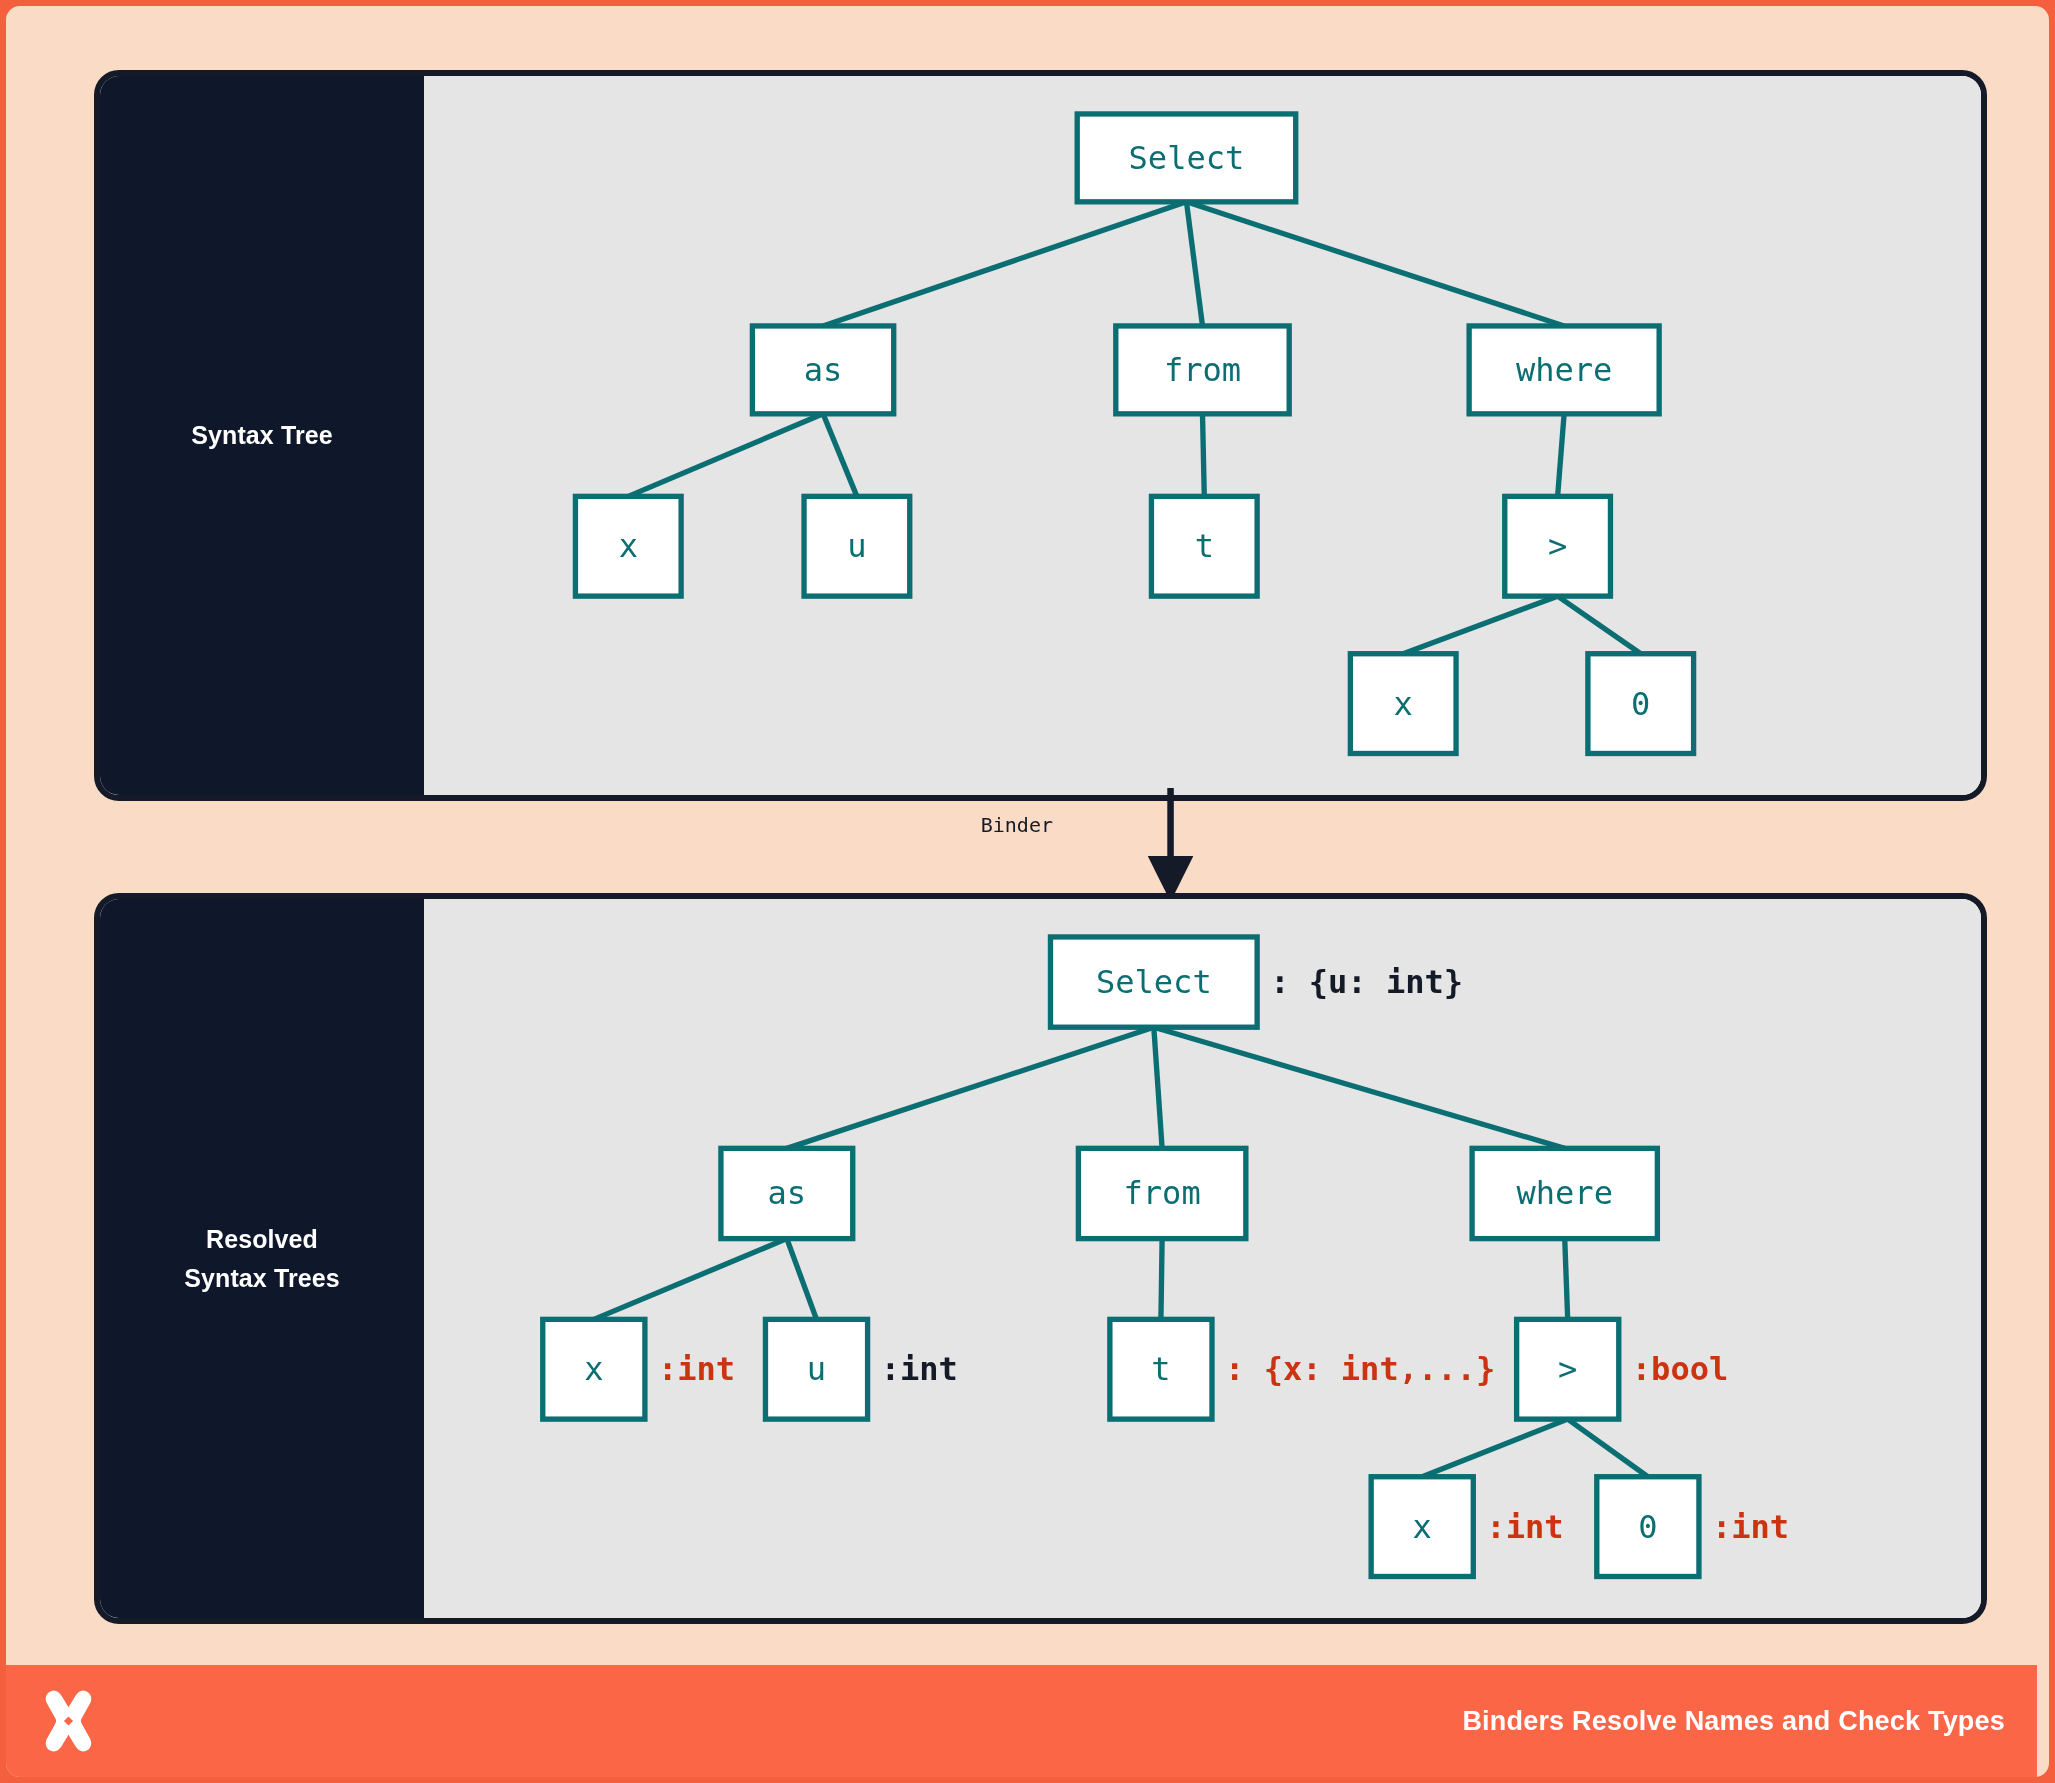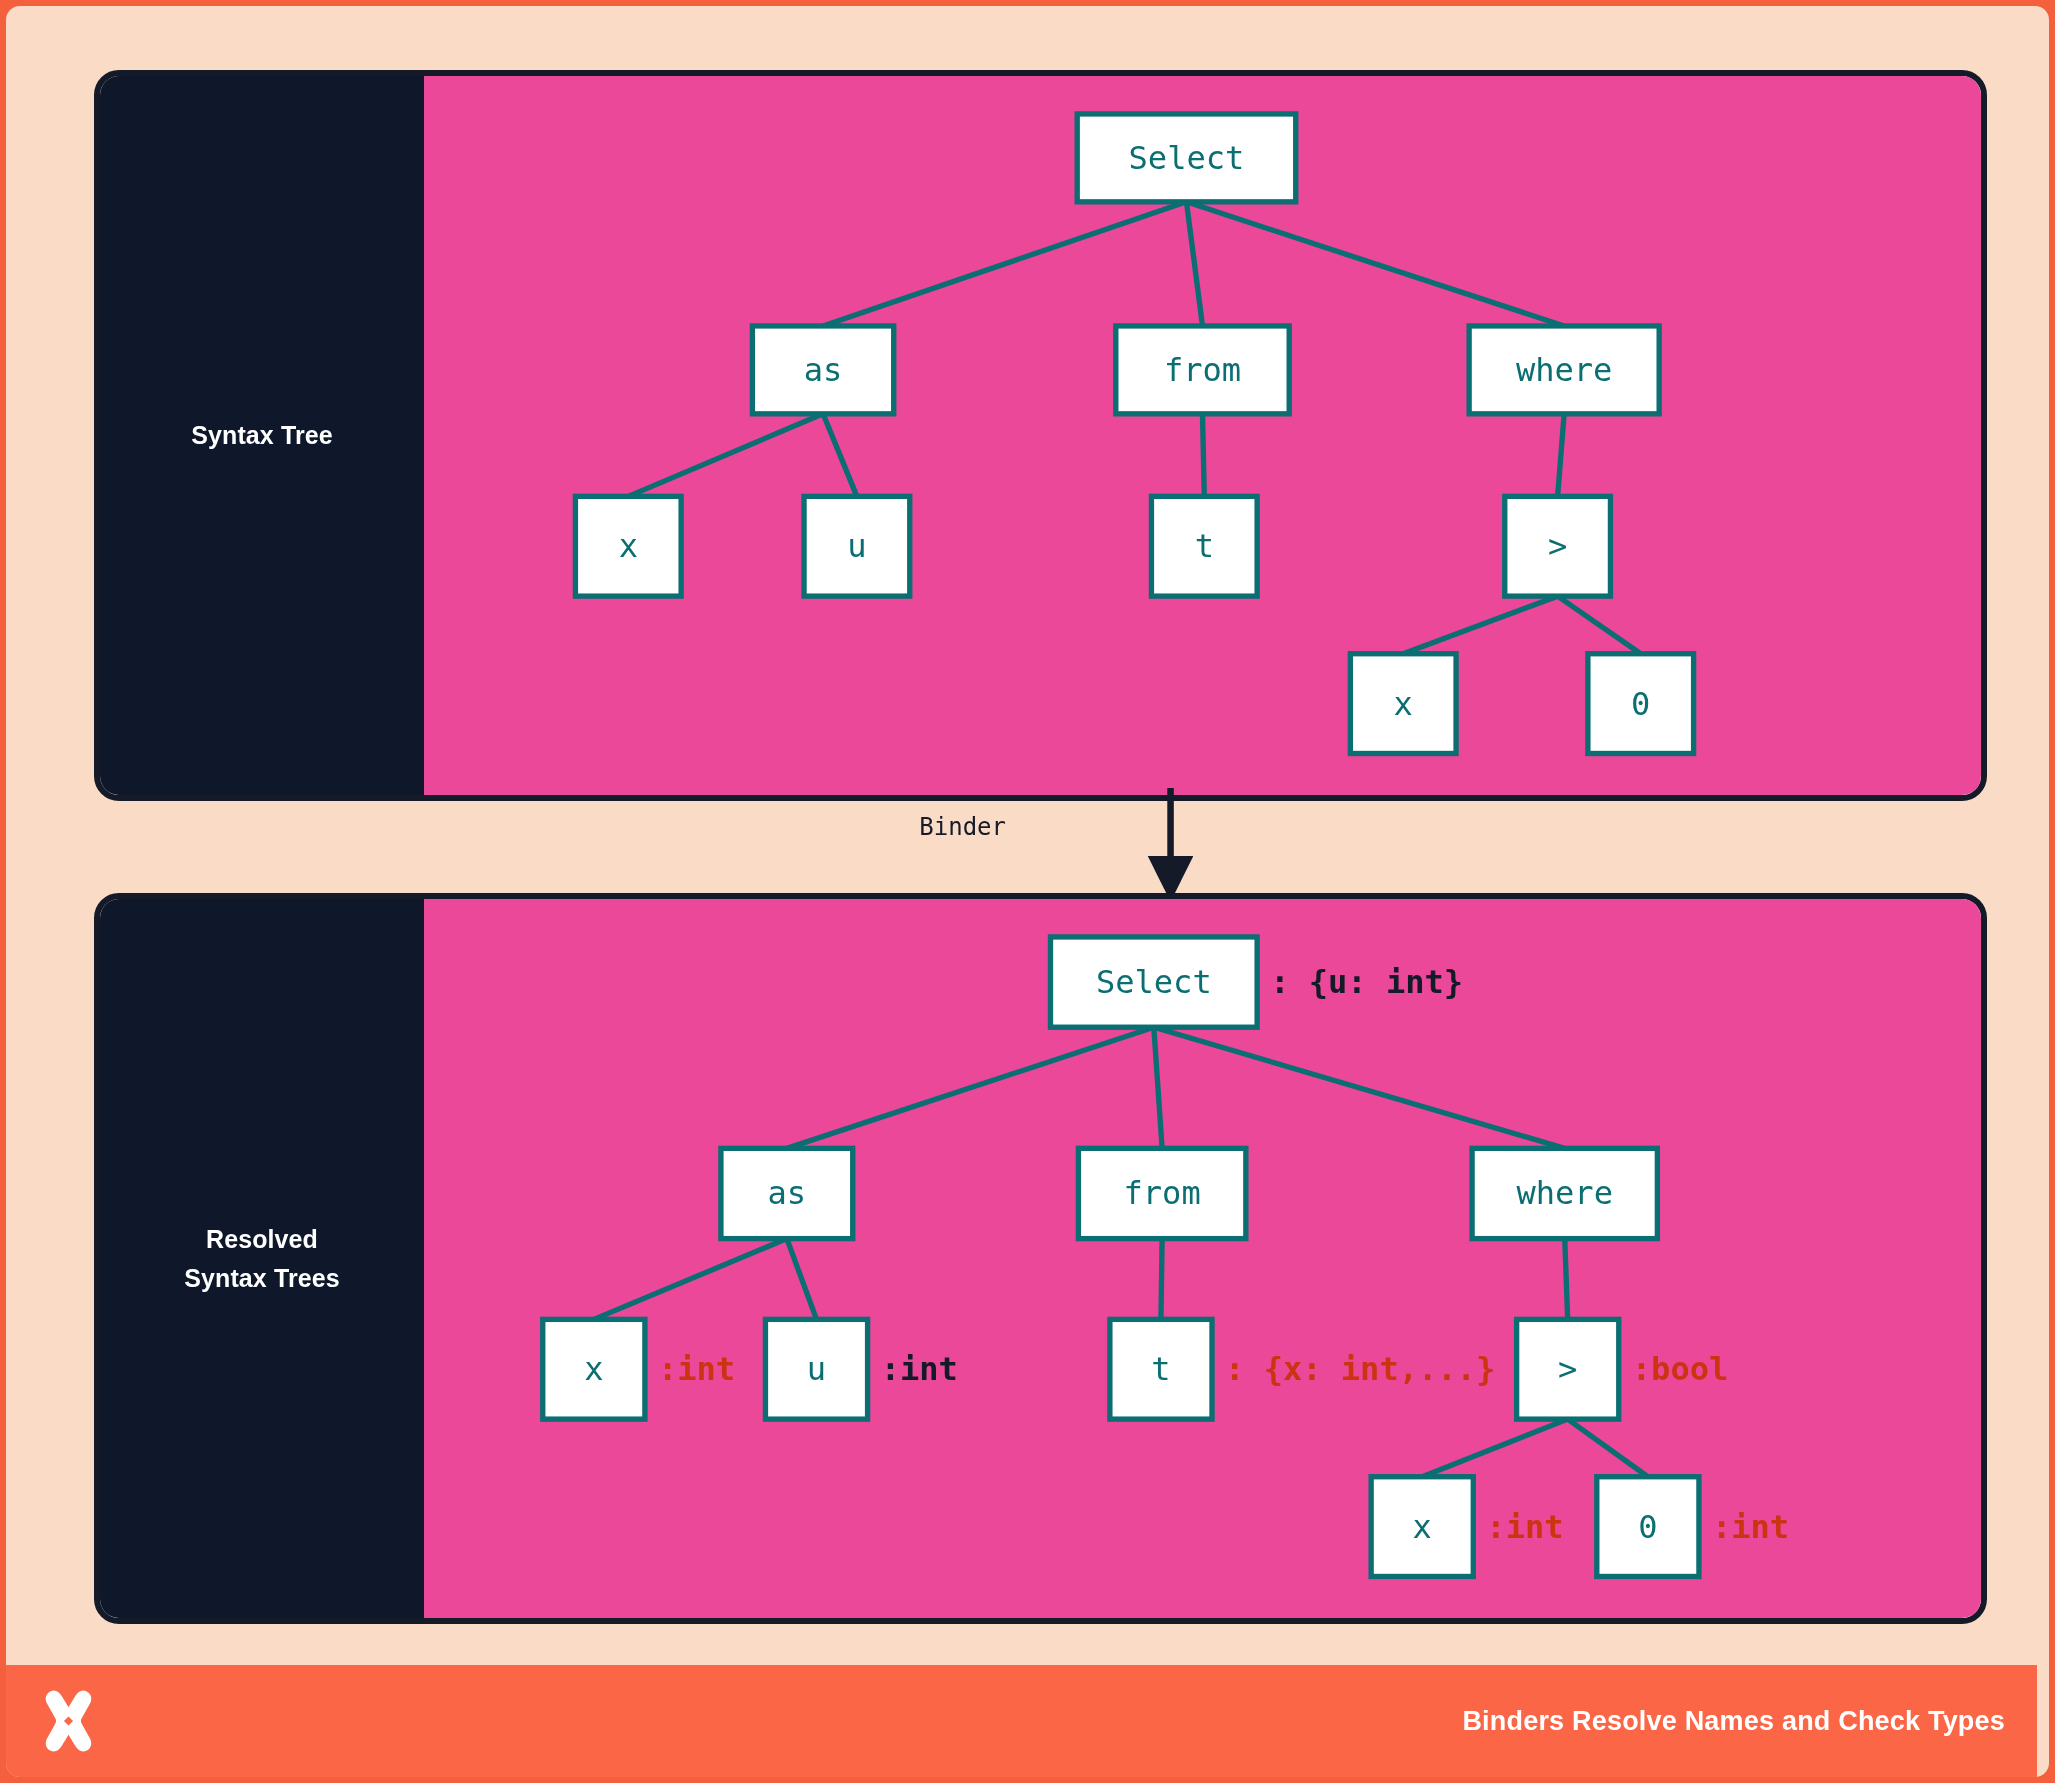--- a/index.html
+++ b/index.html
@@ -35,35 +35,35 @@
     flex:0 0 324px;
     background:#0f172a;
     color:#FFFFFF;
     display:flex;align-items:center;justify-content:center;
     text-align:center;
     font-size:25px;
     font-weight:700;
     line-height:1.55;
     letter-spacing:0.1px;
   }
-  .canvas{flex:1;position:relative;background:#ec4899;}
+  .canvas{flex:1;position:relative;background:#e5e5e5;}
   .canvas svg{position:absolute;left:0;top:0;width:100%;height:100%;display:block;}
 
   
   #binder{
     position:absolute;
     left:88px;top:782px;width:1881px;height:105px;
     pointer-events:none;
   }
   #binder svg{width:100%;height:100%;display:block;}
   #binder-label{
     position:absolute;
-    left:1000px;top:807px;
+    left:1047px;top:807px;
     font-family:"DejaVu Sans Mono","Liberation Mono",monospace;
-    font-size:24px;
+    font-size:20px;
     color:#141A27;
     transform:translateX(-100%);
     white-space:nowrap;
   }
 
   
   #footer{
     position:absolute;
     left:0;right:12px;bottom:0;height:112px;
     background:#FB6647;

